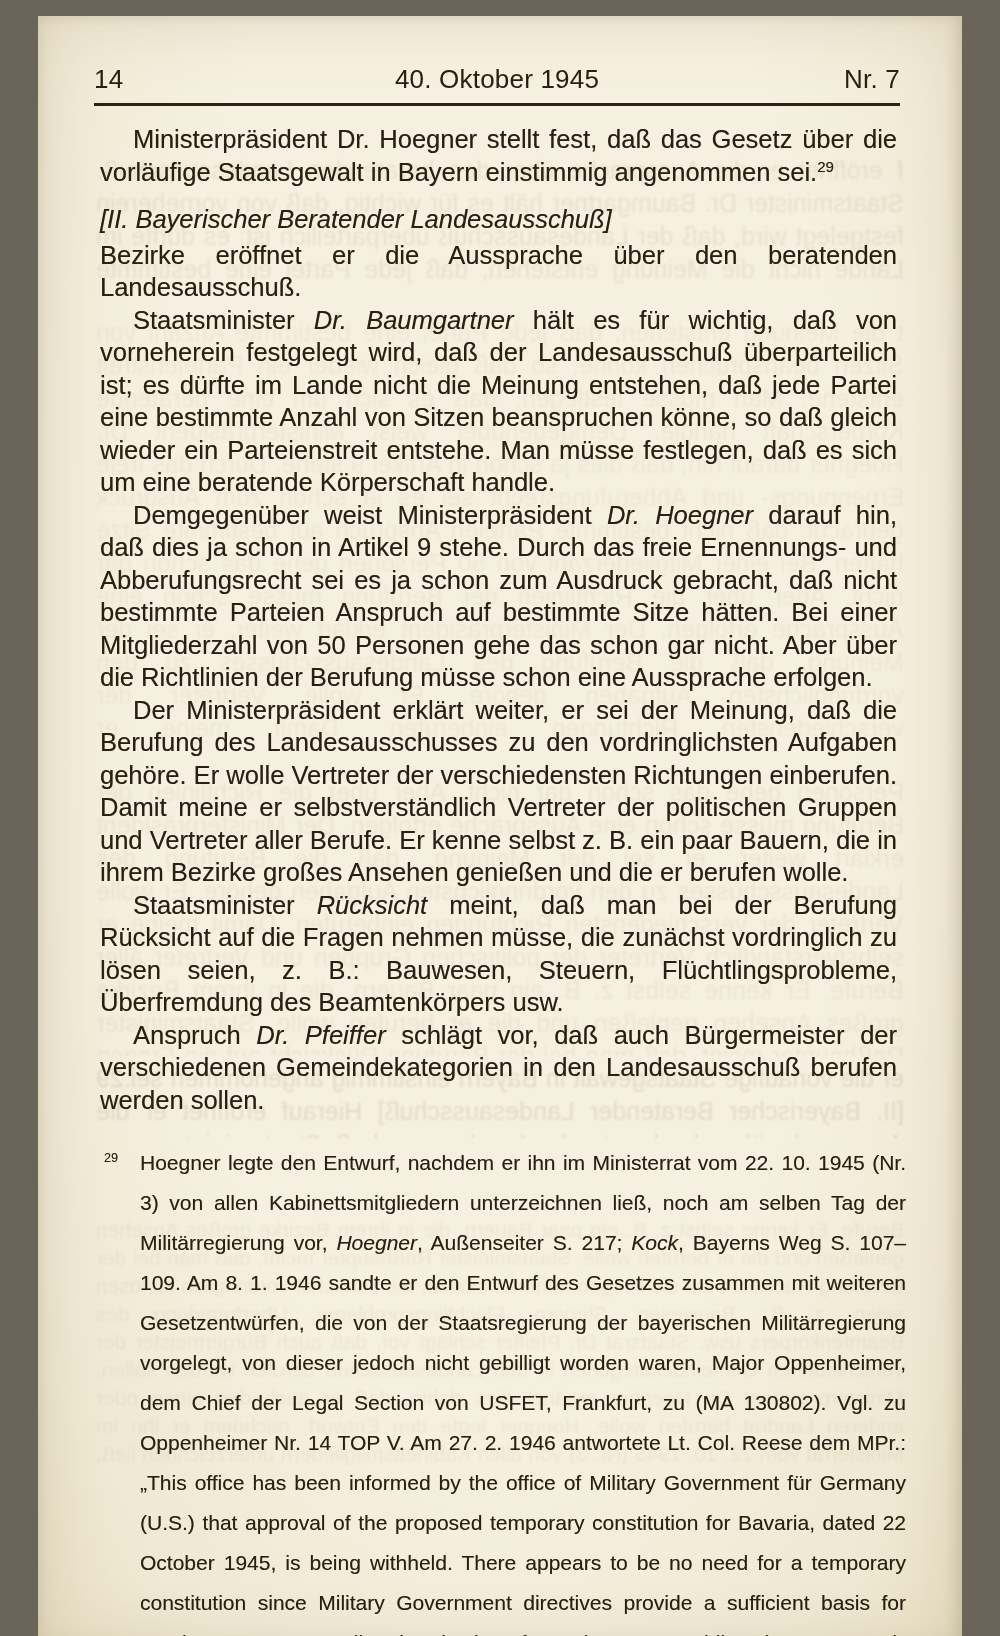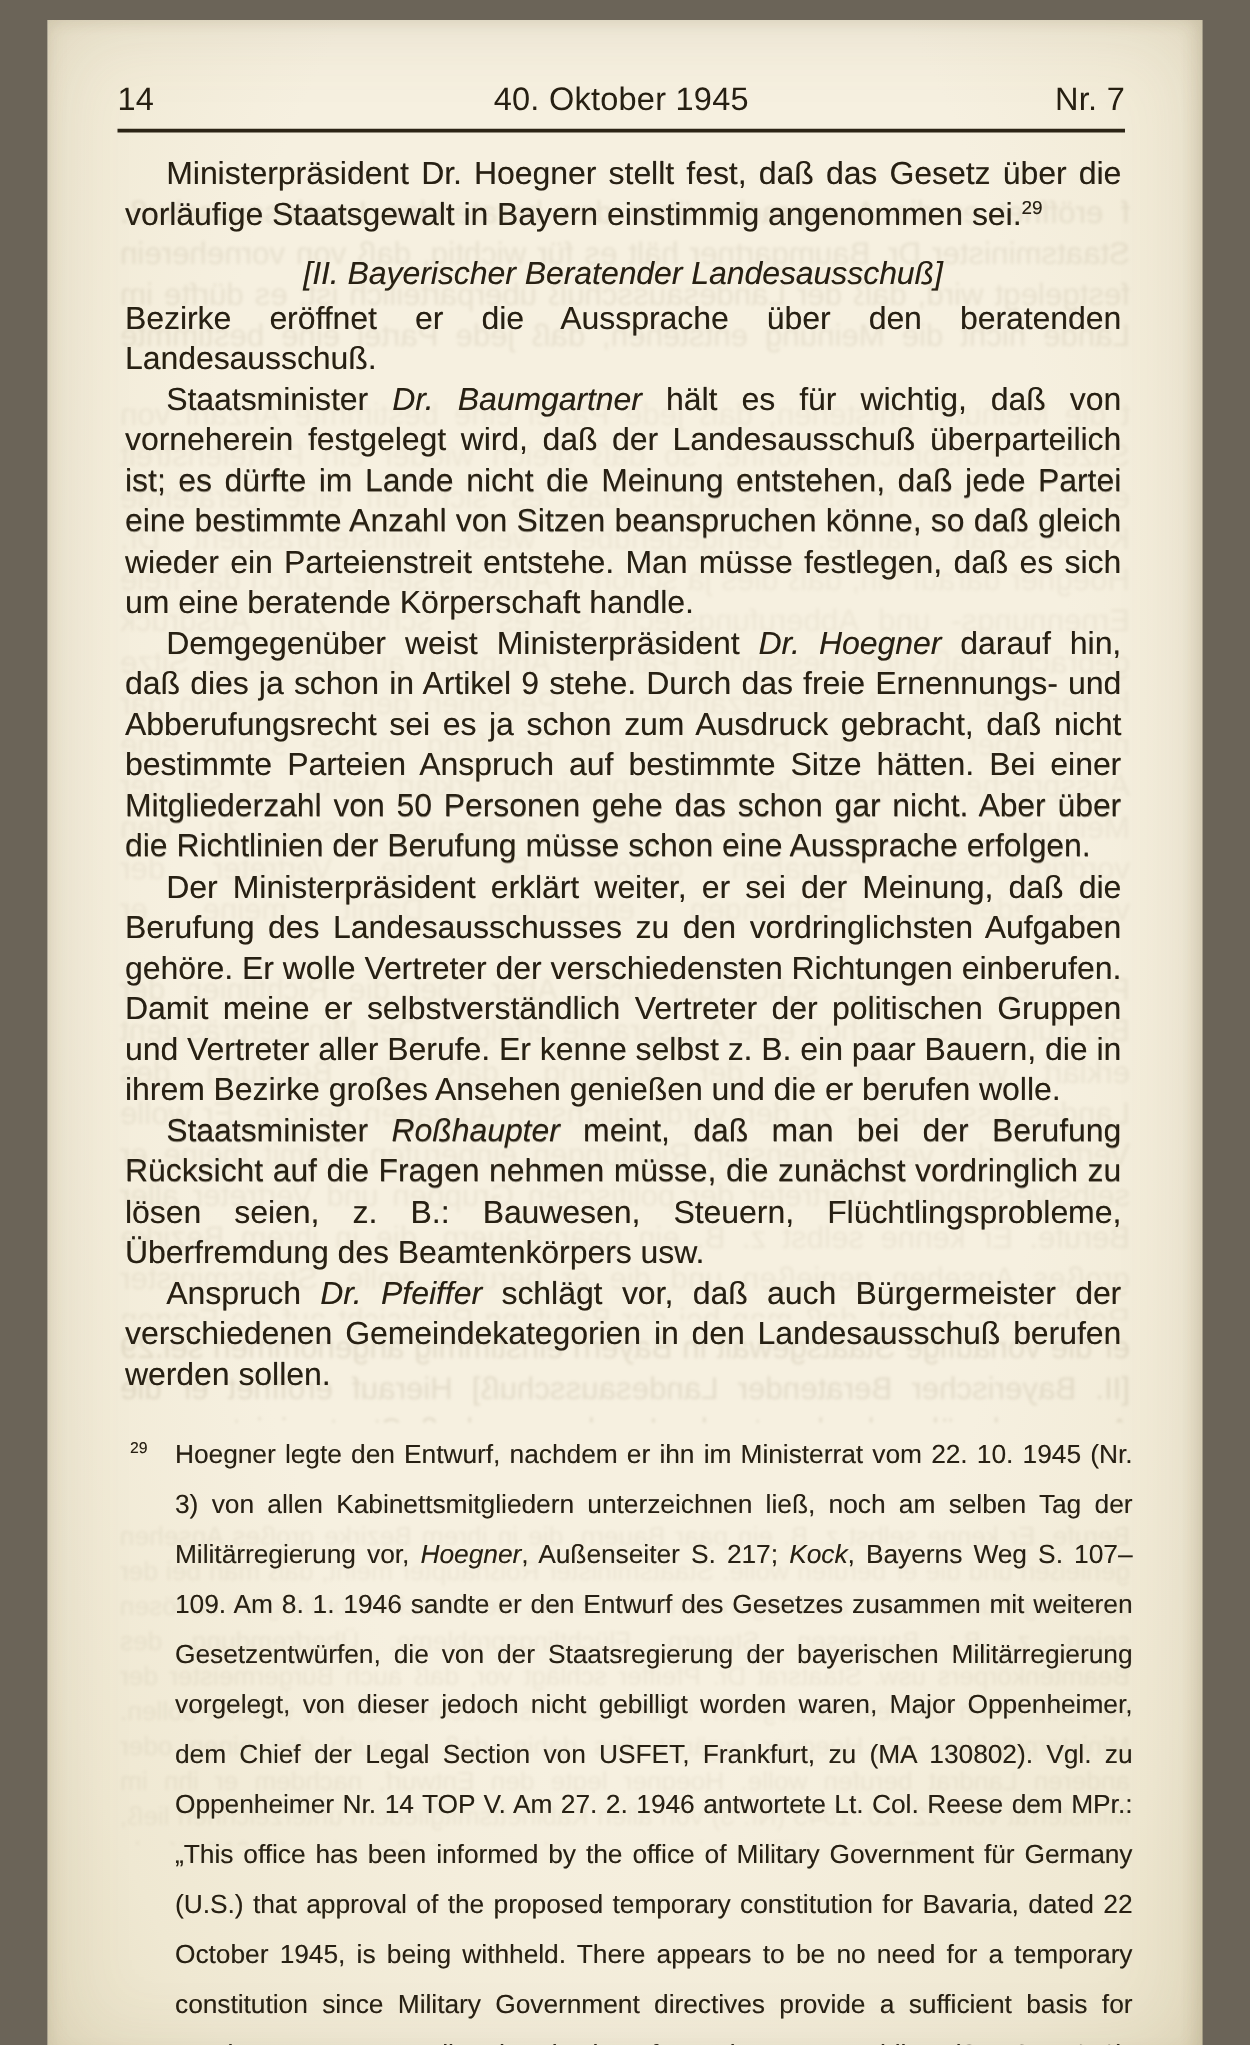--- a/index.html
+++ b/index.html
@@ -64,21 +64,21 @@
     text-align: justify;
     hyphens: auto;
     -webkit-hyphens: auto;
     z-index: 3;
     text-shadow: 0.2px 0.2px 0 rgba(39, 32, 19, 0.45);
   }
   .bodytext p { margin: 0; }
   .bodytext p.indent { text-indent: 33px; }
   .bodytext p.heading {
     margin: 15px 0 3px 0;
-    text-align: center;
+    text-align: left;
     text-indent: 0;
   }
   .it { font-style: italic; }
   .sup {
     font-size: 15px;
     line-height: 0;
     position: relative;
     top: -9px;
   }
 
@@ -144,21 +144,21 @@
   </header>
   <div class="headrule"></div>
 
   <main class="bodytext" id="body-container">
       <p class="indent"><span>Ministerpräsident Dr. Hoegner stellt fest, daß das Gesetz über die vorläufige Staatsgewalt in Bayern einstimmig angenommen sei.</span><span class="sup">29</span></p>
       <p class="heading"><span class="it">[II. Bayerischer Beratender Landesausschuß]</span></p>
       <p class="plain"><span>Bezirke eröffnet er die Aussprache über den beratenden Landesausschuß.</span></p>
       <p class="indent"><span>Staatsminister </span><span class="it">Dr. Baumgartner</span><span> hält es für wichtig, daß von vorneherein festgelegt wird, daß der Landesausschuß überparteilich ist; es dürfte im Lande nicht die Meinung entstehen, daß jede Partei eine bestimmte Anzahl von Sitzen beanspruchen könne, so daß gleich wieder ein Parteienstreit entstehe. Man müsse festlegen, daß es sich um eine beratende Körperschaft handle.</span></p>
       <p class="indent"><span>Demgegenüber weist Ministerpräsident </span><span class="it">Dr. Hoegner</span><span> darauf hin, daß dies ja schon in Artikel 9 stehe. Durch das freie Ernennungs- und Abberufungsrecht sei es ja schon zum Ausdruck gebracht, daß nicht bestimmte Parteien Anspruch auf bestimmte Sitze hätten. Bei einer Mitgliederzahl von 50 Personen gehe das schon gar nicht. Aber über die Richtlinien der Berufung müsse schon eine Aussprache erfolgen.</span></p>
       <p class="indent"><span>Der Ministerpräsident erklärt weiter, er sei der Meinung, daß die Berufung des Landesausschusses zu den vordringlichsten Aufgaben gehöre. Er wolle Vertreter der verschiedensten Richtungen einberufen. Damit meine er selbstverständlich Vertreter der politischen Gruppen und Vertreter aller Berufe. Er kenne selbst z. B. ein paar Bauern, die in ihrem Bezirke großes Ansehen genießen und die er berufen wolle.</span></p>
-      <p class="indent"><span>Staatsminister </span><span class="it">Roßhaupter</span><span> meint, daß man bei der Berufung Rücksicht auf die Fragen nehmen müsse, die zunächst vordringlich zu lösen seien, z. B.: Bauwesen, Steuern, Flüchtlingsprobleme, Überfremdung des Beamtenkörpers usw.</span></p>
+      <p class="indent"><span>Staatsminister </span><span class="it">Rücksicht</span><span> meint, daß man bei der Berufung Rücksicht auf die Fragen nehmen müsse, die zunächst vordringlich zu lösen seien, z. B.: Bauwesen, Steuern, Flüchtlingsprobleme, Überfremdung des Beamtenkörpers usw.</span></p>
       <p class="indent"><span>Anspruch </span><span class="it">Dr. Pfeiffer</span><span> schlägt vor, daß auch Bürgermeister der verschiedenen Gemeindekategorien in den Landesausschuß berufen werden sollen.</span></p>
     </main>
 
   <section class="footnotes" id="footnote-container">
       <p class="fn"><span class="fn-marker">29</span><span>Hoegner legte den Entwurf, nachdem er ihn im Ministerrat vom 22. 10. 1945 (Nr. 3) von allen Kabinettsmitgliedern unterzeichnen ließ, noch am selben Tag der Militärregierung vor, </span><span class="it">Hoegner</span><span>, Außenseiter S. 217; </span><span class="it">Kock</span><span>, Bayerns Weg S. 107–109. Am 8. 1. 1946 sandte er den Entwurf des Gesetzes zusammen mit weiteren Gesetzentwürfen, die von der Staatsregierung der bayerischen Militärregierung vorgelegt, von dieser jedoch nicht gebilligt worden waren, Major Oppenheimer, dem Chief der Legal Section von USFET, Frankfurt, zu (MA 130802). Vgl. zu Oppenheimer Nr. 14 TOP V. Am 27. 2. 1946 antwortete Lt. Col. Reese dem MPr.: „This office has been informed by the office of Military Government für Germany (U.S.) that approval of the proposed temporary constitution for Bavaria, dated 22 October 1945, is being withheld. There appears to be no need for a temporary constitution since Military Government directives provide a sufficient basis for Land government pending the election of constituent assemblies“ (StK-GuV 650). Das Gesetz trat nie in Kraft.</span></p>
     </section>
 
   <div class="vignette"></div>
 </div>
 

